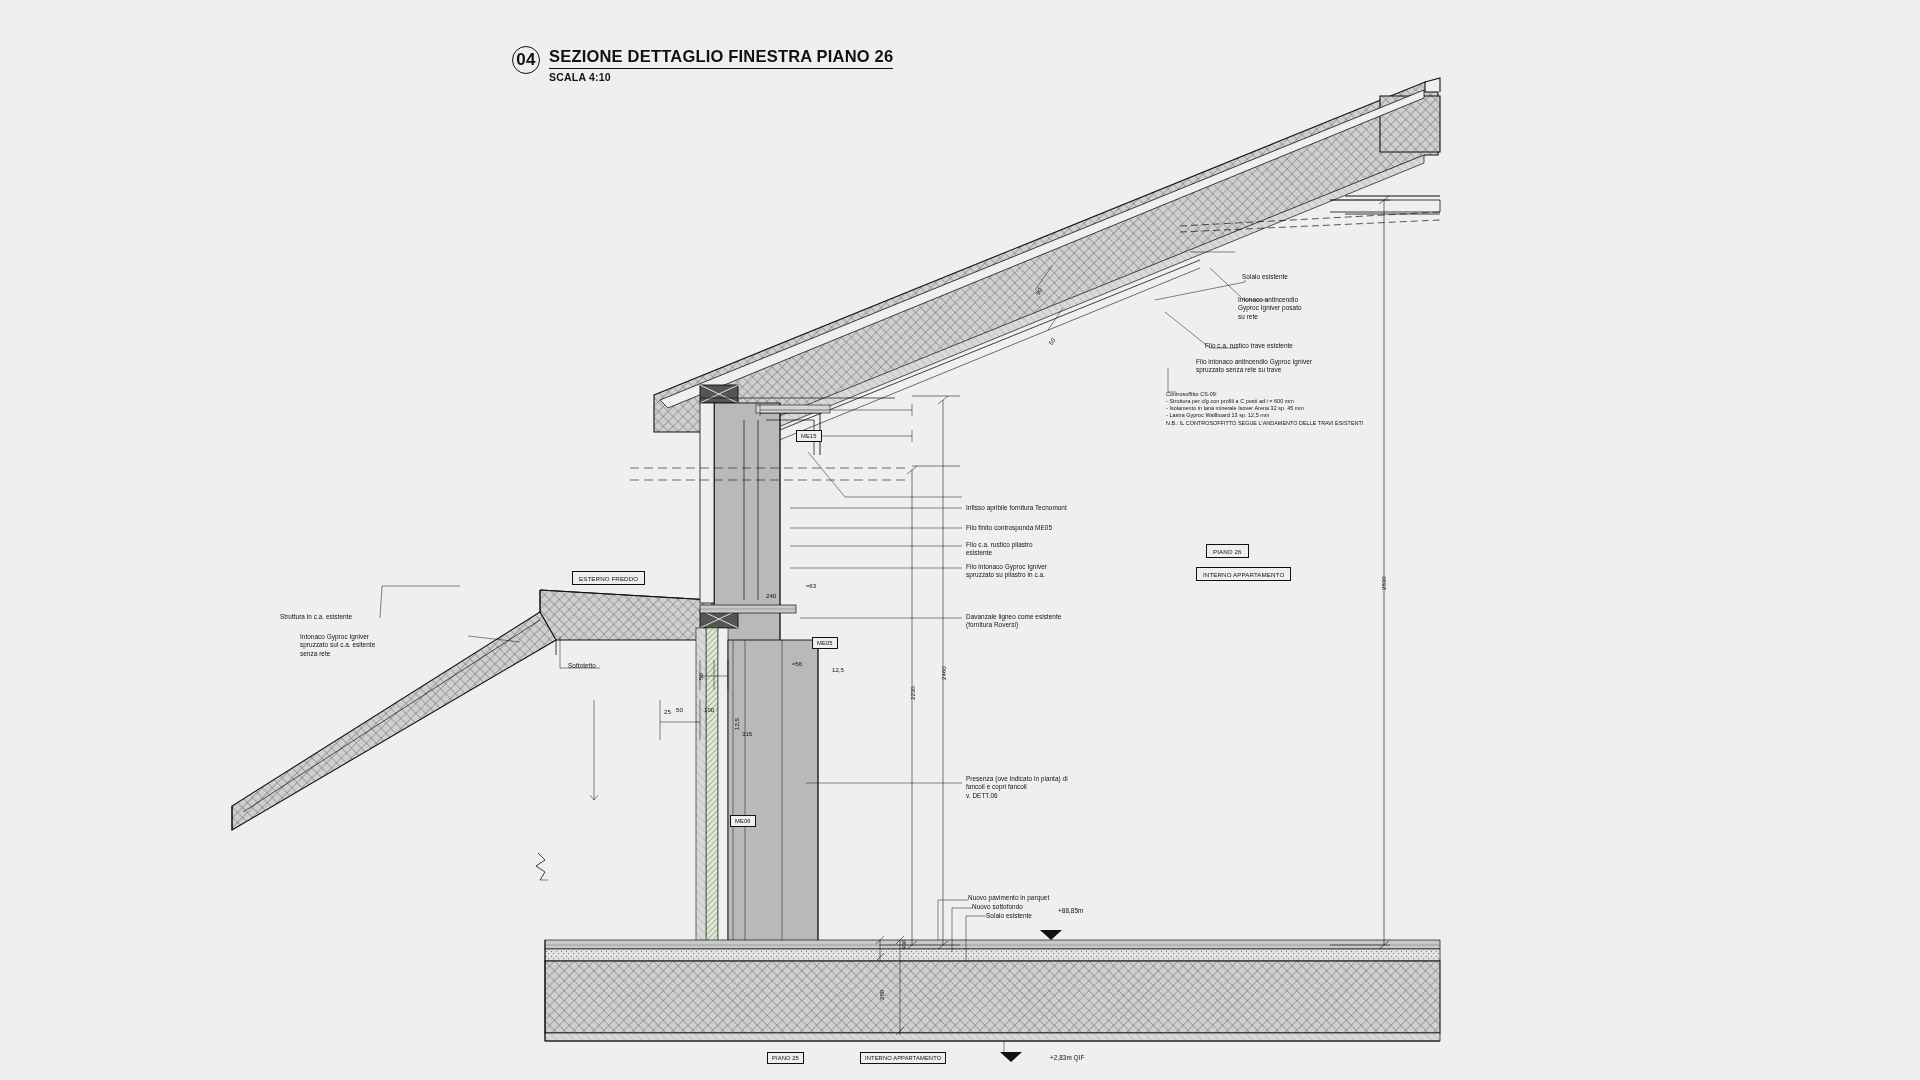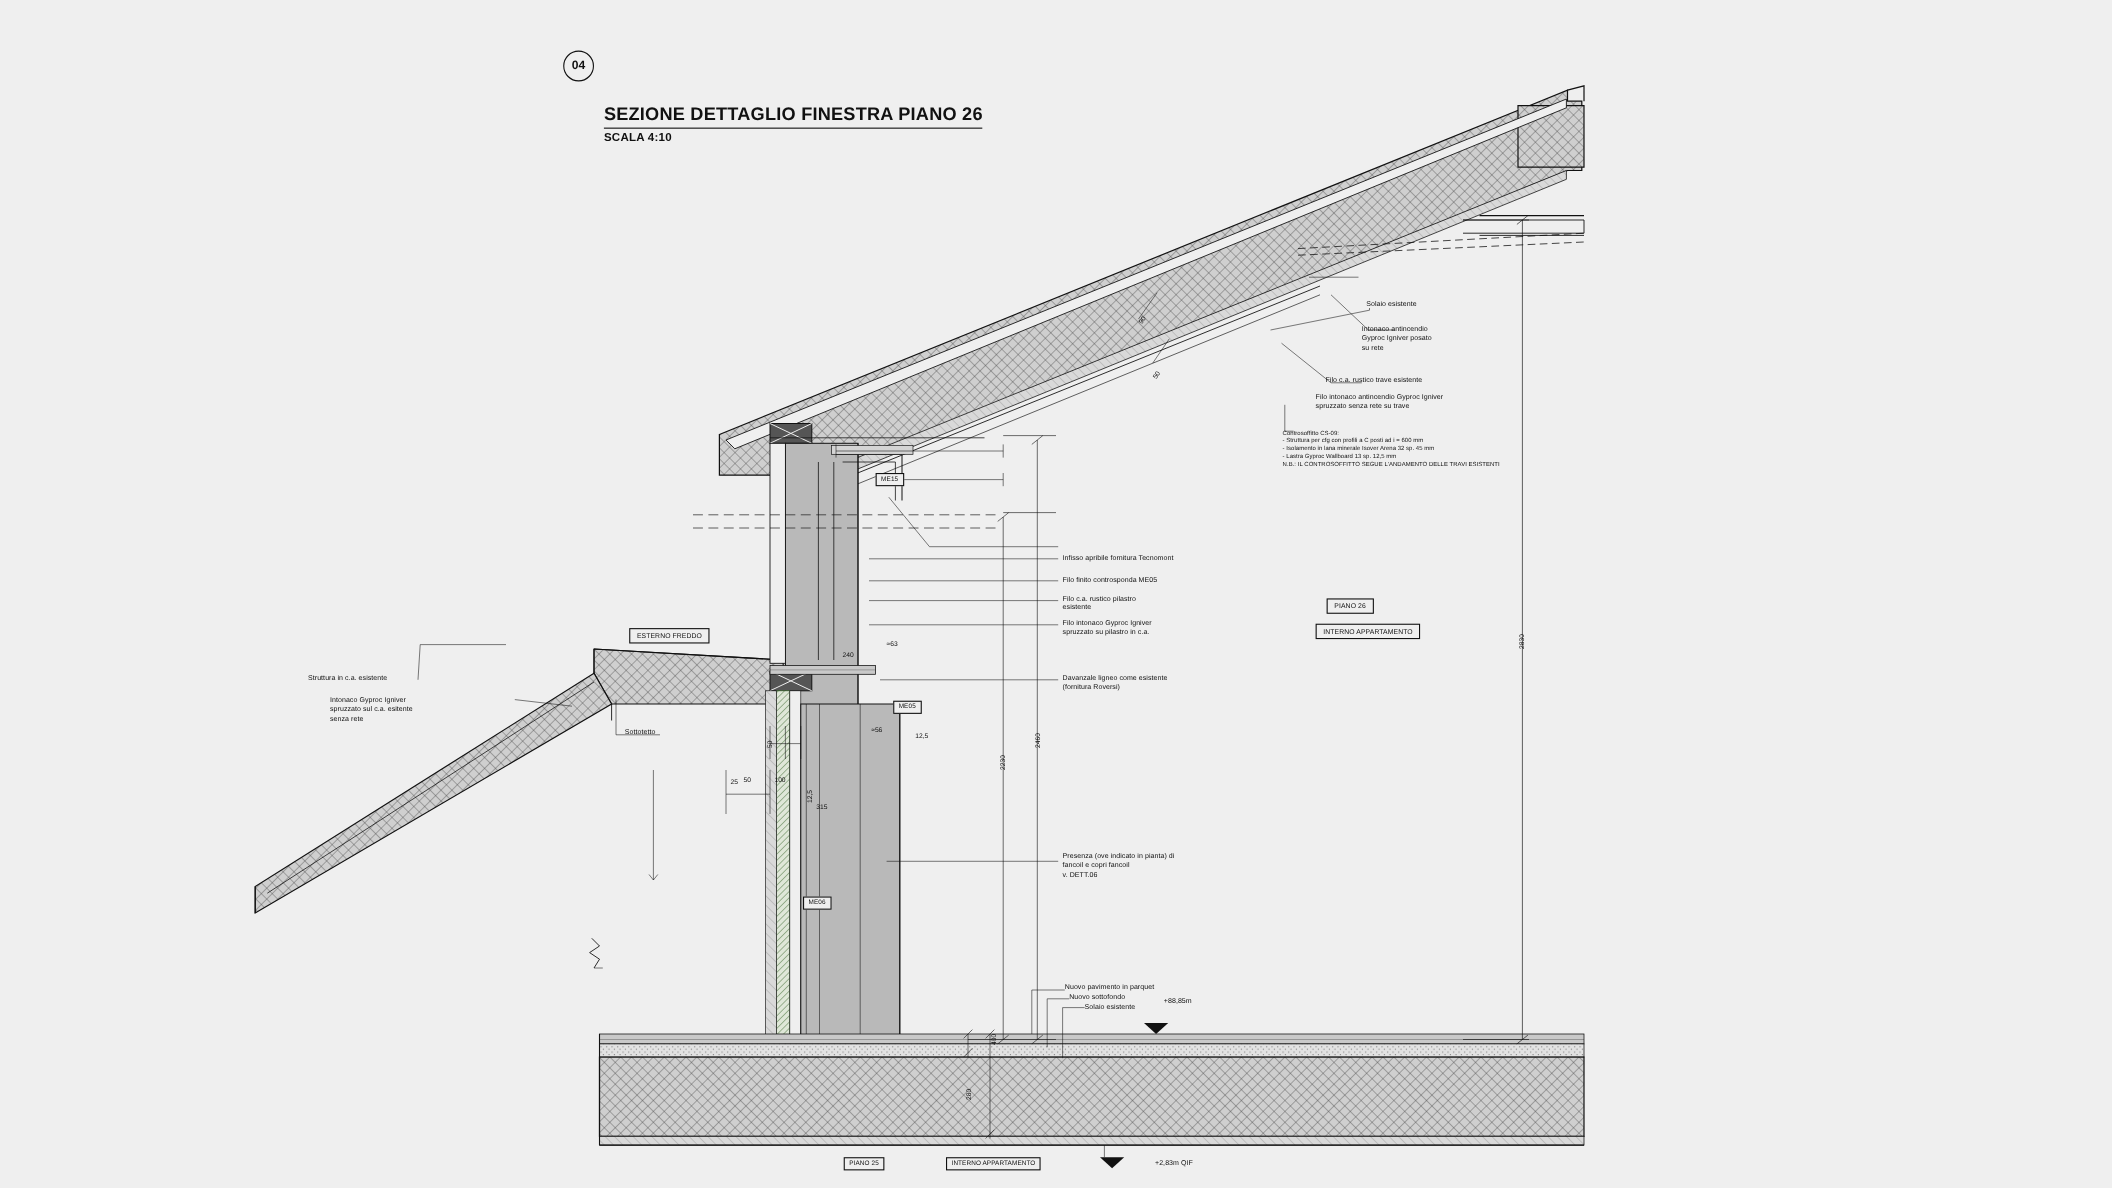--- a/index.html
+++ b/index.html
@@ -14,23 +14,23 @@
   svg.draw{position:absolute;left:0;top:0;width:1920px;height:1080px;}
 
   
   .title-block{
     position:absolute;left:512px;top:46px;
     display:flex;align-items:flex-start;gap:9px;
   }
   .title-circle{
     width:26px;height:26px;border:1.6px solid #111;border-radius:50%;
     display:flex;align-items:center;justify-content:center;
-    font-size:11px;font-weight:bold;color:#111;letter-spacing:0.2px;
-  }
-  .title-texts{padding-top:1px;margin-top:48px;}
+    font-size:17px;font-weight:bold;color:#111;letter-spacing:0.2px;
+  }
+  .title-texts{padding-top:1px;}
   .title-main{
     font-size:16.5px;font-weight:bold;color:#111;letter-spacing:0.2px;
     border-bottom:1.6px solid #111;padding-bottom:2px;display:inline-block;
   }
   .title-sub{
     font-size:10.5px;font-weight:bold;color:#111;margin-top:2px;letter-spacing:0.2px;
   }
 
   
   .ann{

